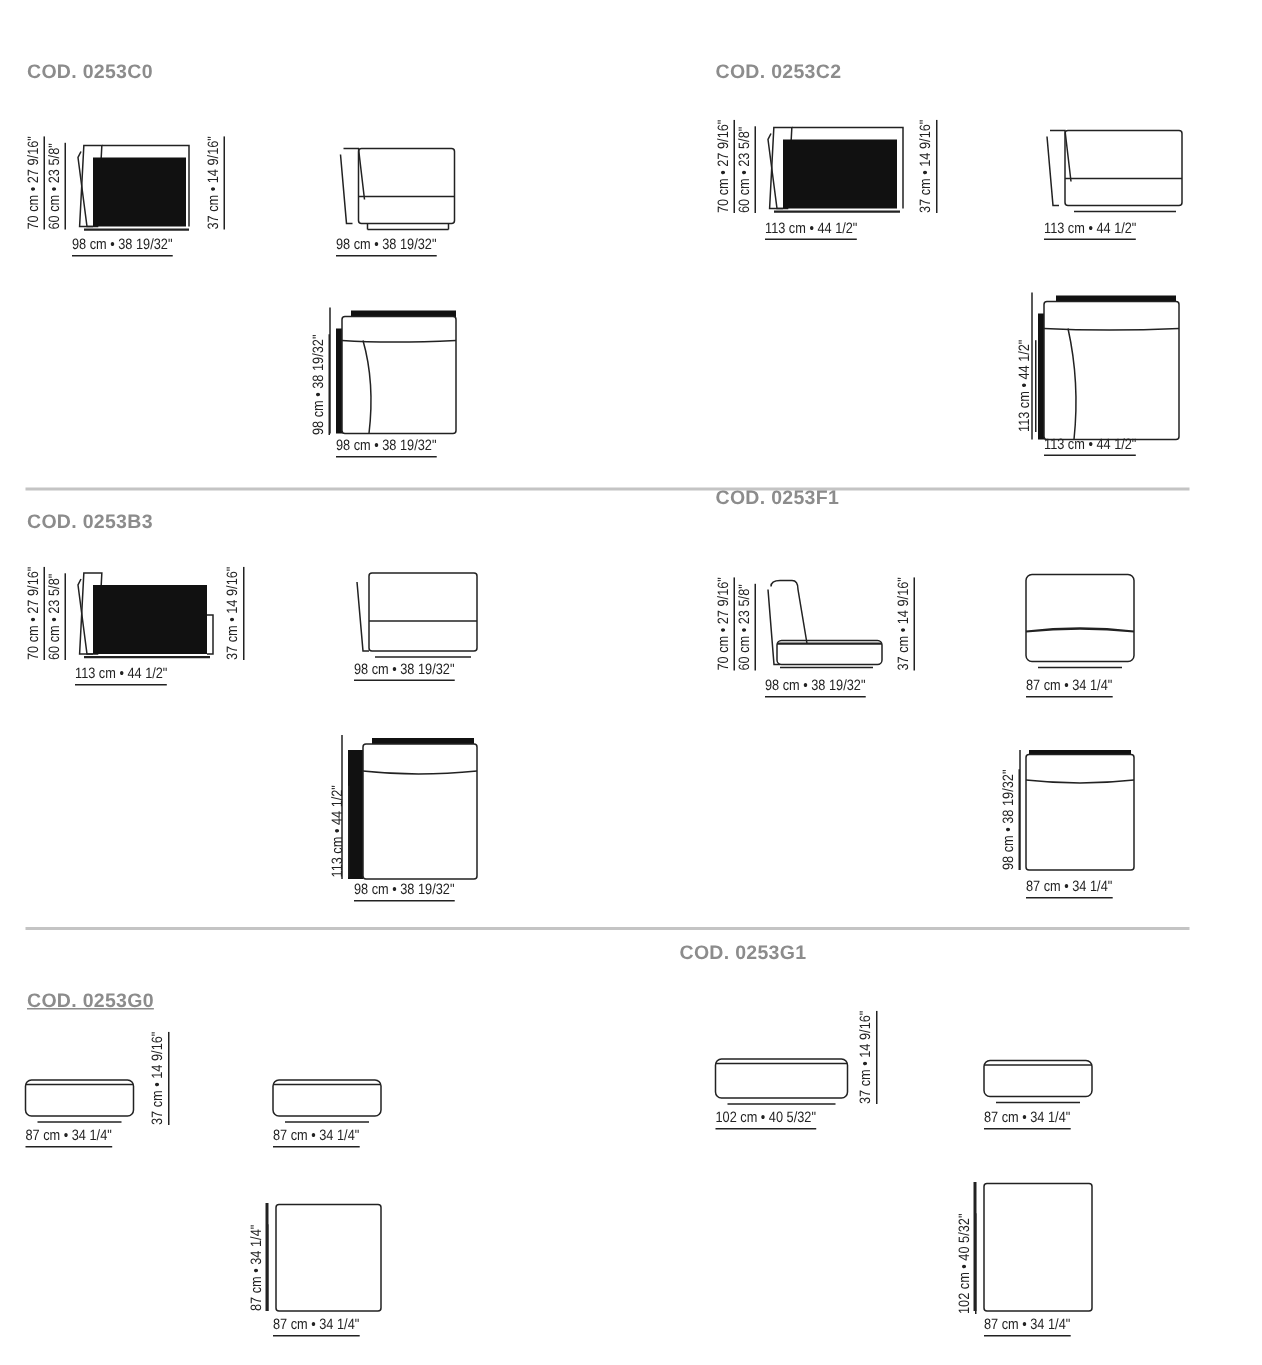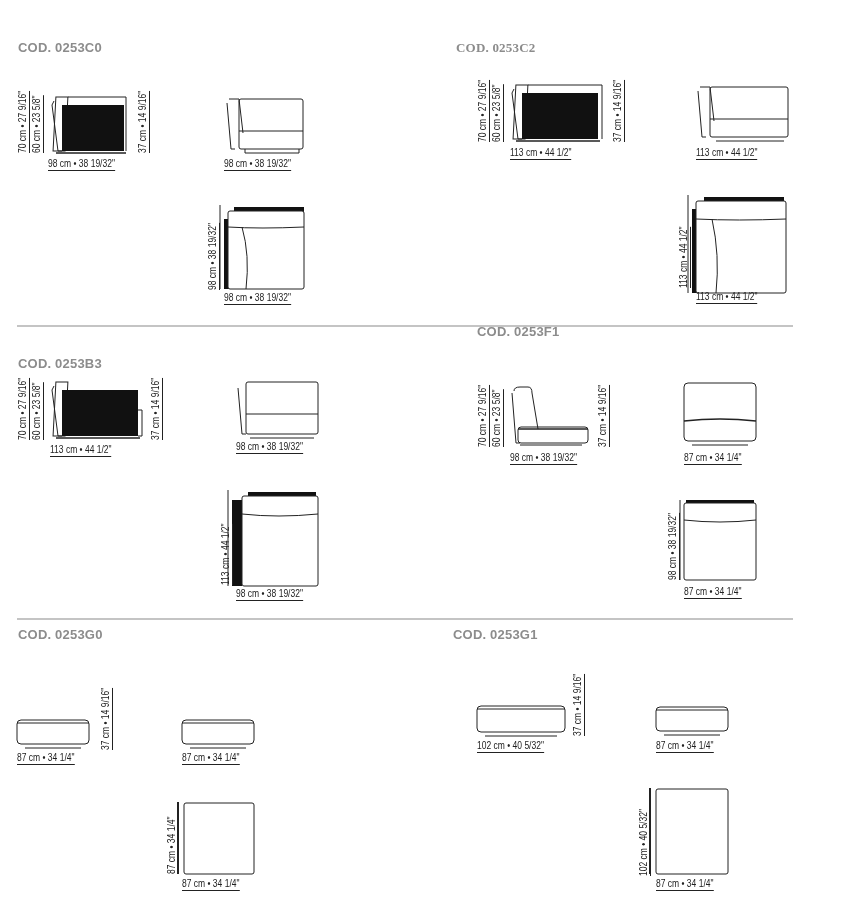--- a/index.html
+++ b/index.html
@@ -48,21 +48,21 @@
     <rect x="4" y="14" width="8" height="70" fill="#111"></rect>
     <rect x="8" y="6" width="76" height="78" rx="2" fill="#fff" stroke="#222"></rect>
     <path d="M8,22 Q40,24 84,22" fill="none" stroke="#222"></path>
     <path d="M22,22 Q30,50 26,84" fill="none" stroke="#222"></path>
   </svg>
   <div class="dim-v" style="left:207px; top:290px;">98 cm • 38 19/32"</div>
   <div class="dim-h" style="left:224px; top:292px;">98 cm • 38 19/32"</div>
 </div>
 
 <div>
-  <div class="code" style="left:456px; top:40px;font-family:Liberation Serif, serif;">COD. 0253C2</div>
+  <div class="code" style="left:477px; top:40px;">COD. 0253C2</div>
   <svg style="left:510px; top:83px;" width="96" height="62">
     <path d="M4,6 L2,10 L8,56 L12,56" fill="none" stroke="#222"></path>
     <rect x="6" y="2" width="12" height="54" fill="none" stroke="#222" transform="skewX(-3)"></rect>
     <path d="M18,2 L92,2 L92,56" fill="none" stroke="#222"></path>
     <rect x="12" y="10" width="76" height="46" fill="#111"></rect>
     <line x1="6" y1="58" x2="90" y2="58" stroke="#222" stroke-width="1.5"></line>
   </svg>
   <div class="dim-v" style="left:477px; top:142px;">70 cm • 27 9/16"</div>
   <div class="dim-v" style="left:491px; top:142px;">60 cm • 23 5/8"</div>
   <div class="dim-v" style="left:612px; top:142px;">37 cm • 14 9/16"</div>
@@ -81,21 +81,21 @@
     <rect x="4" y="14" width="8" height="84" fill="#111"></rect>
     <rect x="8" y="6" width="90" height="92" rx="2" fill="#fff" stroke="#222"></rect>
     <path d="M8,24 Q50,26 98,24" fill="none" stroke="#222"></path>
     <path d="M24,24 Q32,60 28,98" fill="none" stroke="#222"></path>
   </svg>
   <div class="dim-v" style="left:678px; top:288px;">113 cm • 44 1/2"</div>
   <div class="dim-h" style="left:696px; top:291px;">113 cm • 44 1/2"</div>
 </div>
 
 <div>
-  <div class="code" style="left:18px; top:356px;">COD. 0253B3</div>
+  <div class="code" style="left:18px; top:340px;">COD. 0253B3</div>
   <svg style="left:50px; top:380px;" width="96" height="62">
     <path d="M4,6 L2,10 L8,56 L12,56" fill="none" stroke="#222"></path>
     <rect x="6" y="2" width="12" height="54" fill="none" stroke="#222" transform="skewX(-3)"></rect>
     <rect x="12" y="10" width="76" height="46" fill="#111"></rect>
     <path d="M88,30 L92,30 L92,56 L88,56" fill="none" stroke="#222"></path>
     <line x1="6" y1="58" x2="90" y2="58" stroke="#222" stroke-width="1.5"></line>
   </svg>
   <div class="dim-v" style="left:17px; top:440px;">70 cm • 27 9/16"</div>
   <div class="dim-v" style="left:31px; top:440px;">60 cm • 23 5/8"</div>
   <div class="dim-v" style="left:150px; top:440px;">37 cm • 14 9/16"</div>
@@ -141,21 +141,21 @@
     <line x1="0" y1="0" x2="0" y2="80" stroke="#222"></line>
     <rect x="6" y="0" width="68" height="5" fill="#111"></rect>
     <rect x="4" y="3" width="72" height="77" rx="2" fill="#fff" stroke="#222"></rect>
     <path d="M4,20 Q40,24 76,20" fill="none" stroke="#222"></path>
   </svg>
   <div class="dim-v" style="left:667px; top:580px;">98 cm • 38 19/32"</div>
   <div class="dim-h" style="left:684px; top:586px;">87 cm • 34 1/4"</div>
 </div>
 
 <div>
-  <div class="code" style="left:18px; top:627px;">COD. 0253G0</div>
+  <div class="code" style="left:18px; top:659px;text-decoration:underline;">COD. 0253G0</div>
   <svg style="left:17px; top:720px;" width="74" height="30">
     <rect x="0" y="0" width="72" height="24" rx="4" fill="none" stroke="#222"></rect>
     <line x1="0" y1="3" x2="72" y2="3" stroke="#222"></line>
     <line x1="8" y1="28" x2="64" y2="28" stroke="#222"></line>
   </svg>
   <div class="dim-v" style="left:100px; top:750px;">37 cm • 14 9/16"</div>
   <div class="dim-h" style="left:17px; top:752px;">87 cm • 34 1/4"</div>
   <svg style="left:182px; top:720px;" width="74" height="30">
     <rect x="0" y="0" width="72" height="24" rx="4" fill="none" stroke="#222"></rect>
     <line x1="0" y1="3" x2="72" y2="3" stroke="#222"></line>

